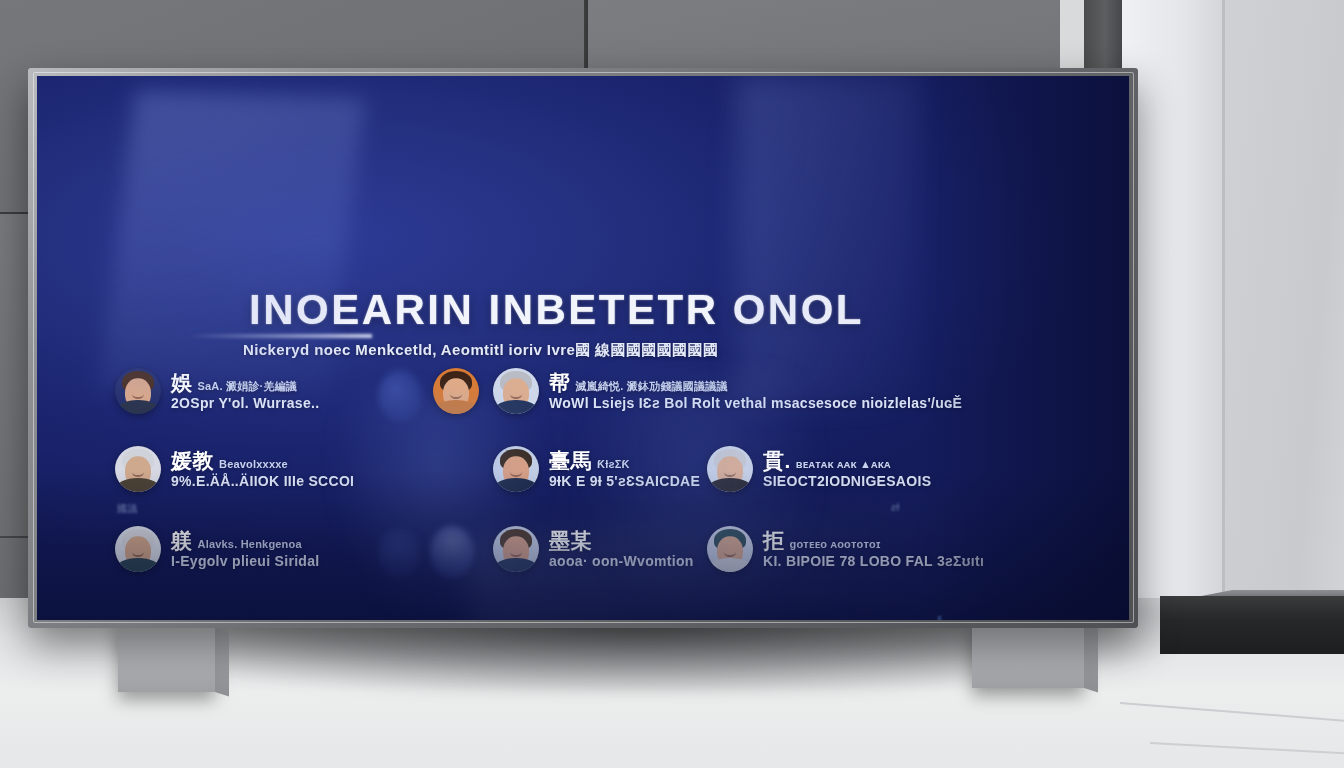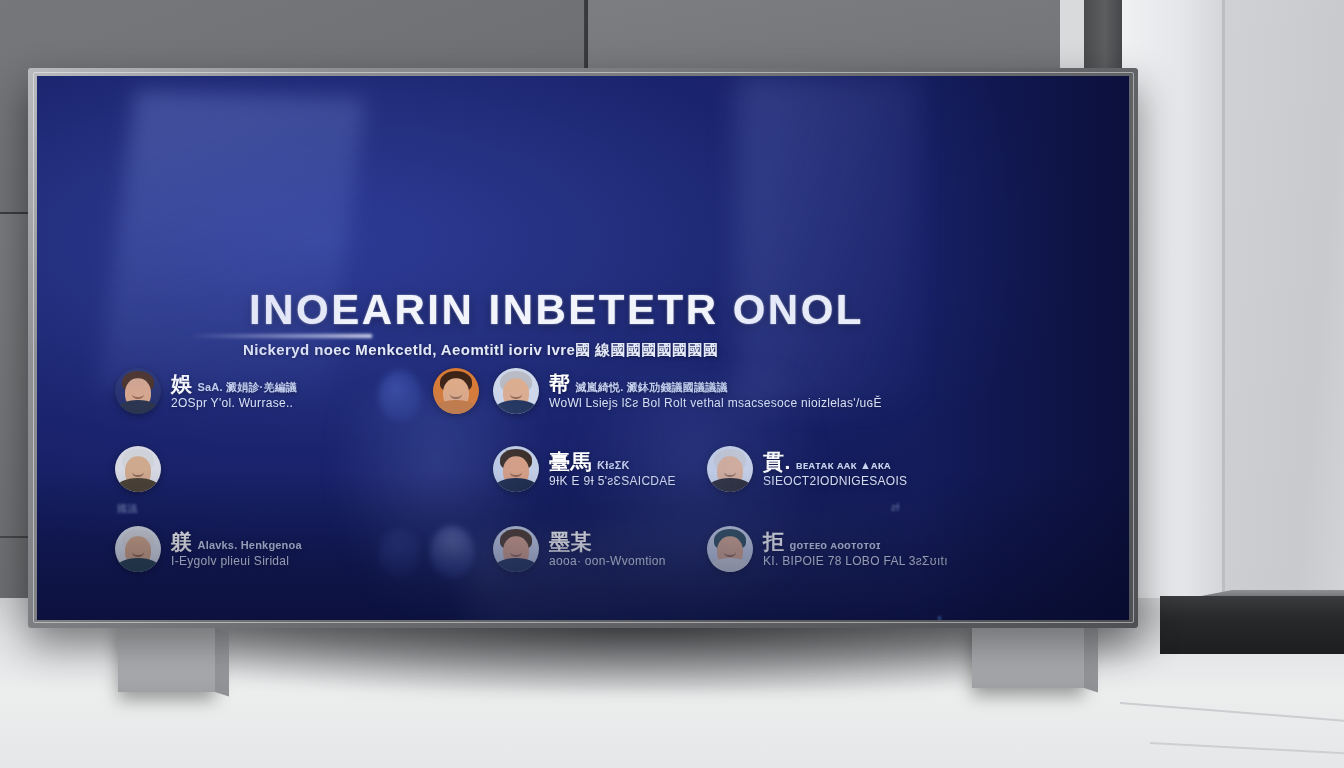--- a/index.html
+++ b/index.html
@@ -227,21 +227,21 @@
   .entry-name {
     font-size:21px; font-weight:700; color:#ffffff;
     letter-spacing:.5px; white-space:nowrap; line-height:1.1;
     text-shadow:0 1px 5px rgba(0,0,0,.4);
   }
   .entry-name .affil {
     font-size:11px; font-weight:600; letter-spacing:.2px;
     color:#c8d2ee; margin-left:5px;
   }
   .entry-role {
-    font-size:12px; font-weight:400; color:#dbe3f6;
+    font-size:14px; font-weight:700; color:#dbe3f6;
     letter-spacing:.3px; white-space:nowrap; margin-top:1px;
     text-shadow:0 1px 4px rgba(0,0,0,.35);
   }
   .entry-meta {
     position:absolute; left:58px; top:52px;
     font-size:10px; color:#93a4d2; letter-spacing:.5px;
     filter:blur(.8px); opacity:.8; white-space:nowrap;
   }
 
   
@@ -365,20 +365,24 @@
             <div class="ghost ghost-2"></div>
             <div class="ghost ghost-3"></div>
 
             <div class="entry col-0">
               <div class="avatar" style="background:#d6d9e3">
                 <div class="hair" style="background:#cfd2d8"></div>
                 <div class="face" style="background:#cfa98e"></div>
                 <div class="smile"></div>
                 <div class="body" style="background:#4b4236"></div>
               </div>
+              <div class="entry-text">
+                <div class="entry-name"><span>媛教</span><span class="affil">Beavolxxxxe</span></div>
+                <div class="entry-role">9%.E.ÄÅ..ÄIIOK ƖƖƖe SCCOI</div>
+              </div>
               <div class="entry-meta" style="left:2px;top:56px;">國議</div>
             </div>
 
             <div class="entry col-1" style="left:400px;">
               <div class="avatar" style="background:#c3cfe6">
                 <div class="hair" style="background:#3a2d24"></div>
                 <div class="face" style="background:#d9a083"></div>
                 <div class="smile"></div>
                 <div class="body" style="background:#1e2c4c"></div>
               </div>

